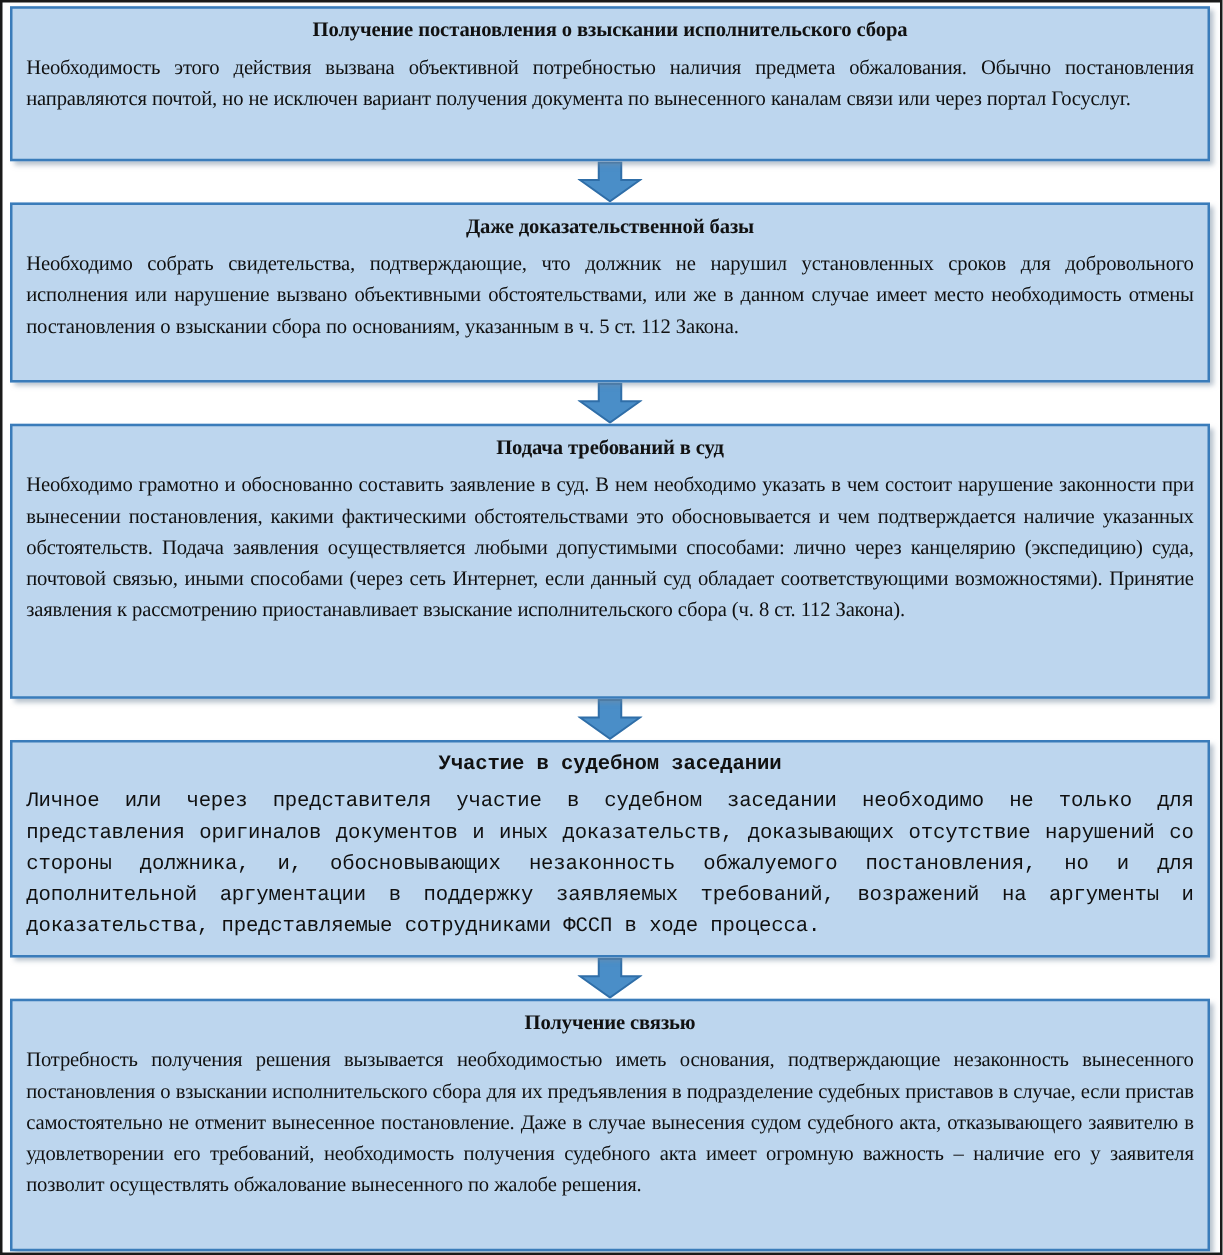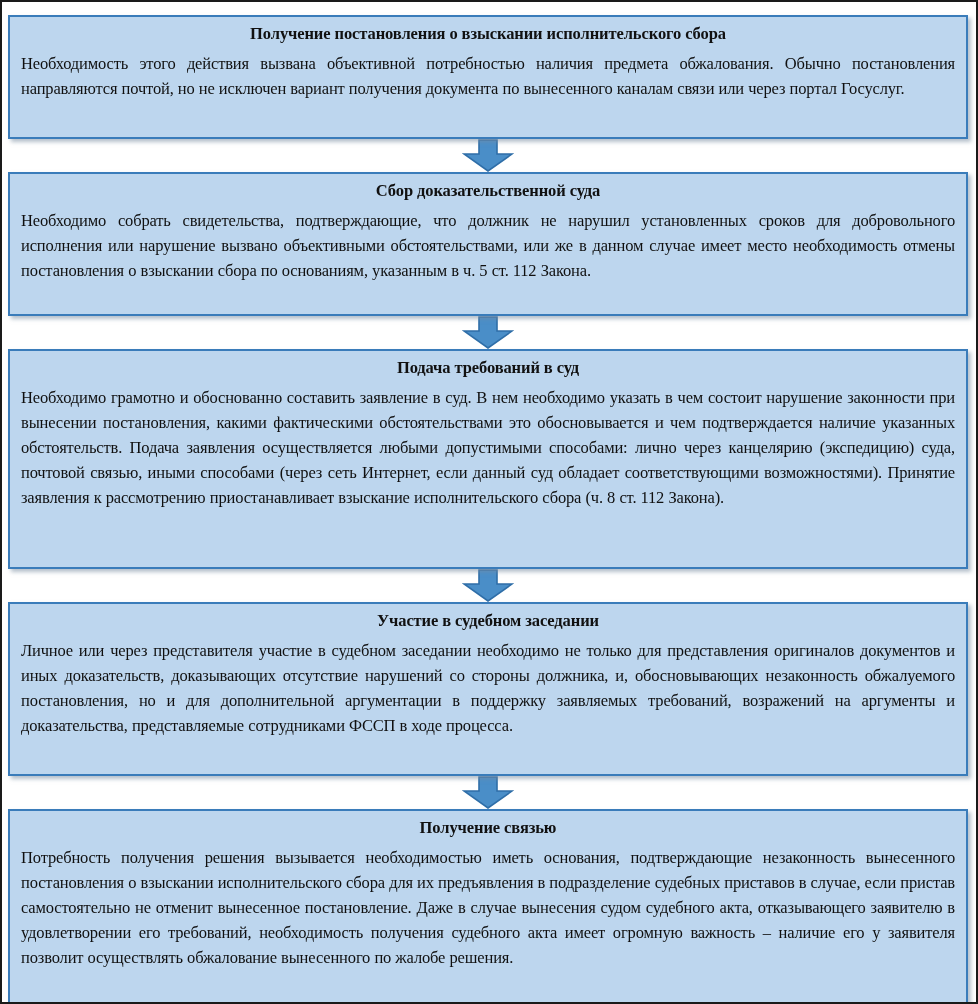--- a/index.html
+++ b/index.html
@@ -20,21 +20,21 @@
     box-sizing: border-box;
     border: 2px solid #1a1a1a;
     background: #ffffff;
     overflow: hidden;
   }
   .flow {
     position: relative;
     width: 100%;
     height: 100%;
     box-sizing: border-box;
-    padding: 13px 8px 3px 6px;
+    padding: 3px 8px 3px 6px;
   }
   .step {
     position: relative;
     box-sizing: border-box;
     background: #bdd6ee;
     border: 2px solid #3a7cba;
     box-shadow: 3px 3px 4px rgba(120,140,160,0.55);
     padding: 6px 11px 9px 11px;
     margin: 0 auto;
   }
@@ -64,42 +64,42 @@
     justify-content: center;
     pointer-events: none;
   }
   .arrow-svg {
     display: block;
   }
   
   .step.s1 { min-height: 124px; }
   .step.s2 { min-height: 144px; }
   .step.s3 { min-height: 220px; }
-  .step.s4 { min-height: 174px; }
+  .step.s4 { min-height: 174px; font-family: Liberation Mono, monospace; }
   .step.s5 { min-height: 202px; }
 </style>
 </head>
 <body>
 
 <div id="page">
   <div class="flow">
 
     <div class="step s1">
       <div class="step-title">Получение постановления о взыскании исполнительского сбора</div>
       <div class="step-body">Необходимость этого действия вызвана объективной потребностью наличия предмета обжалования. Обычно постановления направляются почтой, но не исключен вариант получения документа по вынесенного каналам связи или через портал Госуслуг.</div>
     </div>
 
     <div class="connector">
       <svg class="arrow-svg" width="52" height="33" viewBox="0 0 52 33">
         <polygon points="17,1 35,1 35,15 50,15 26,32 2,15 17,15" fill="#4a8ec8" stroke="#2f6ea8" stroke-width="1.6" stroke-linejoin="miter"></polygon>
       </svg>
     </div>
 
     <div class="step s2">
-      <div class="step-title">Сбор доказательственной суда</div>
+      <div class="step-title">Даже доказательственной базы</div>
       <div class="step-body">Необходимо собрать свидетельства, подтверждающие, что должник не нарушил установленных сроков для добровольного исполнения или нарушение вызвано объективными обстоятельствами, или же в данном случае имеет место необходимость отмены постановления о взыскании сбора по основаниям, указанным в ч. 5 ст. 112 Закона.</div>
     </div>
 
     <div class="connector">
       <svg class="arrow-svg" width="52" height="33" viewBox="0 0 52 33">
         <polygon points="17,1 35,1 35,15 50,15 26,32 2,15 17,15" fill="#4a8ec8" stroke="#2f6ea8" stroke-width="1.6" stroke-linejoin="miter"></polygon>
       </svg>
     </div>
 
     <div class="step s3">

